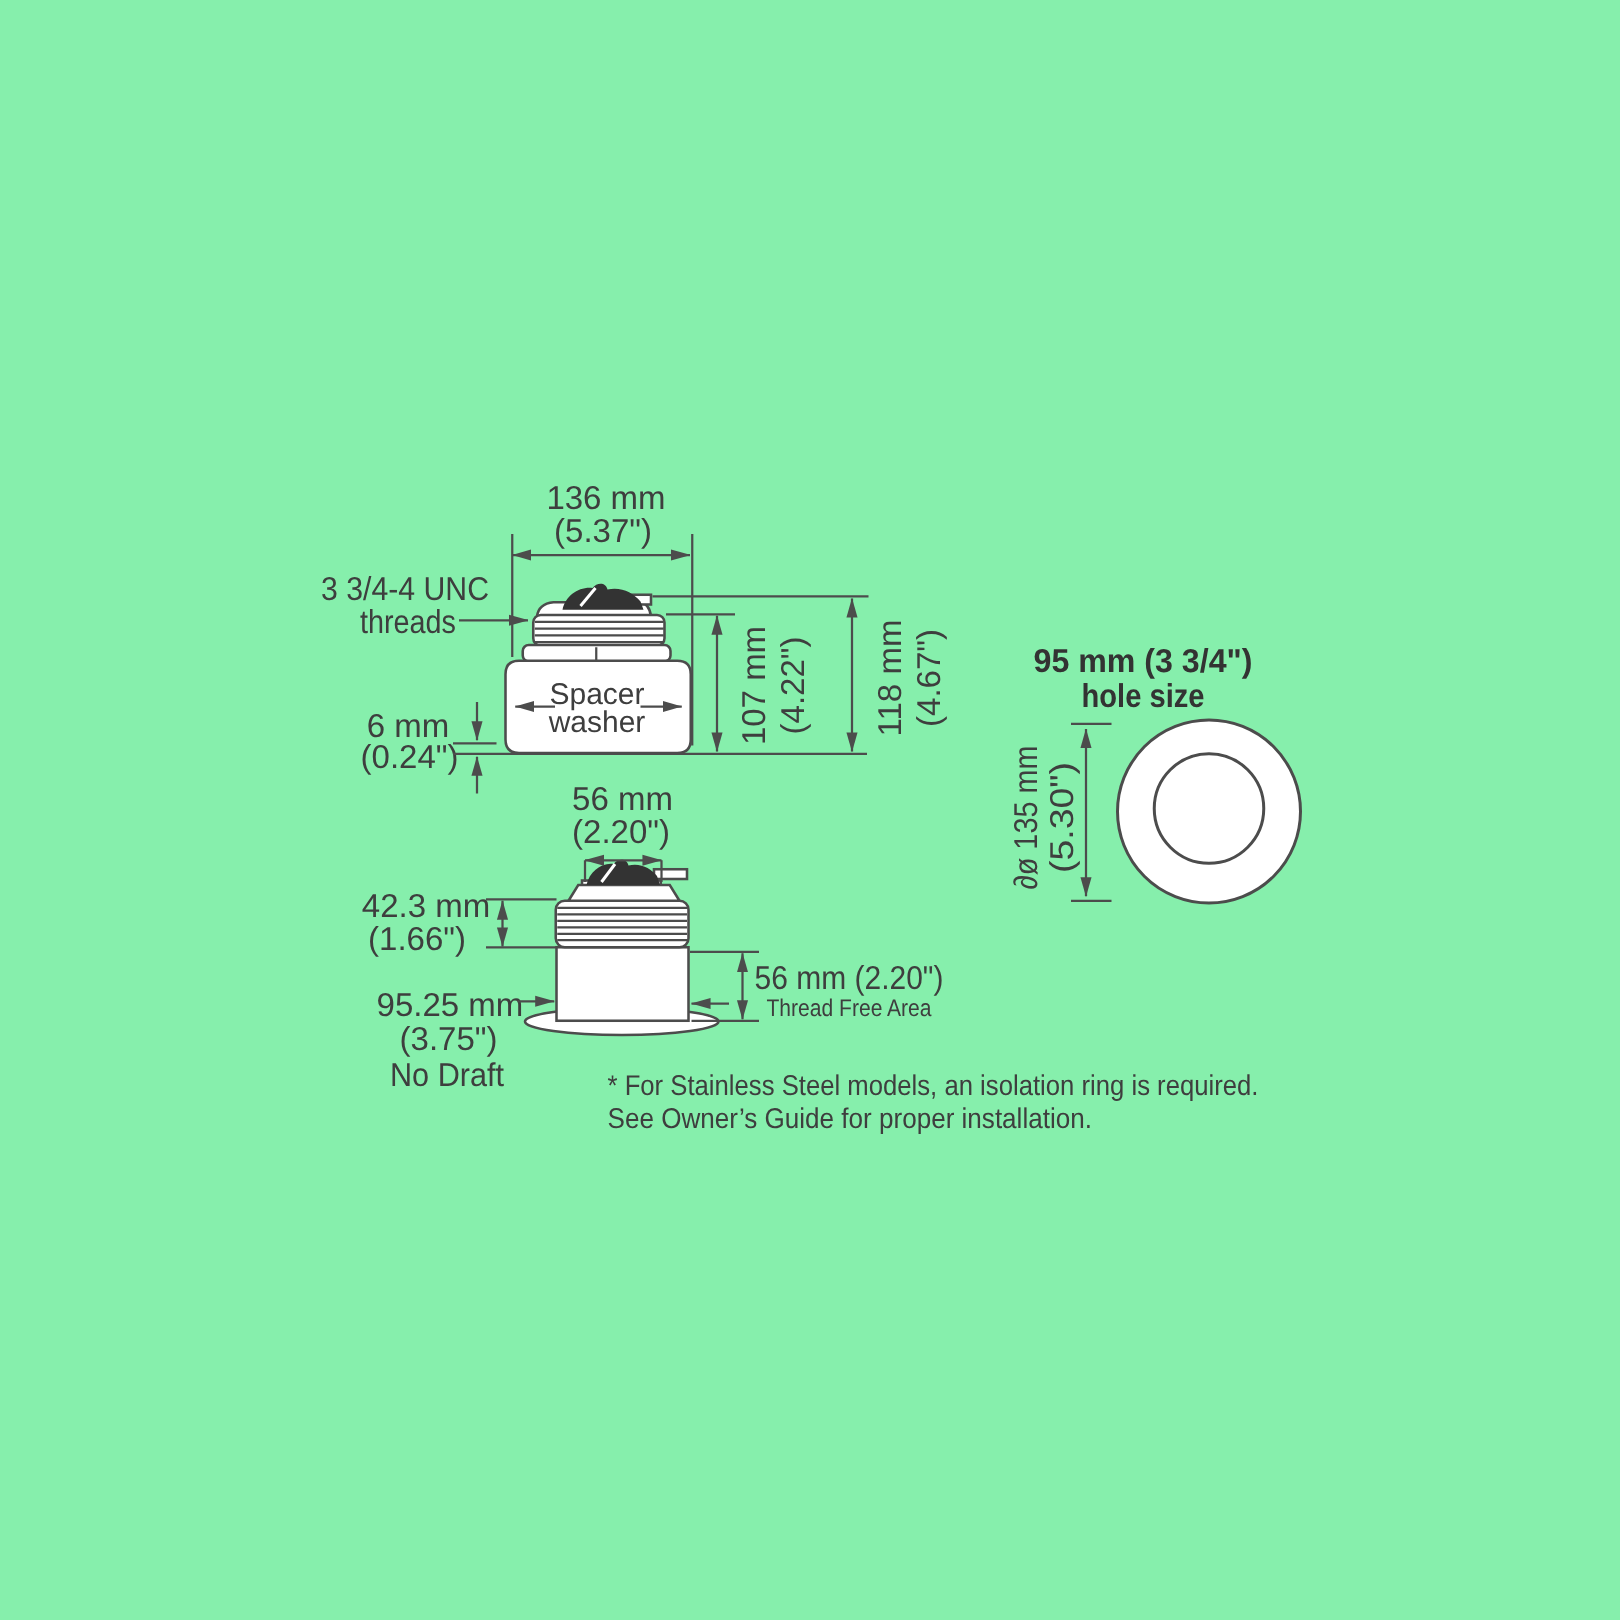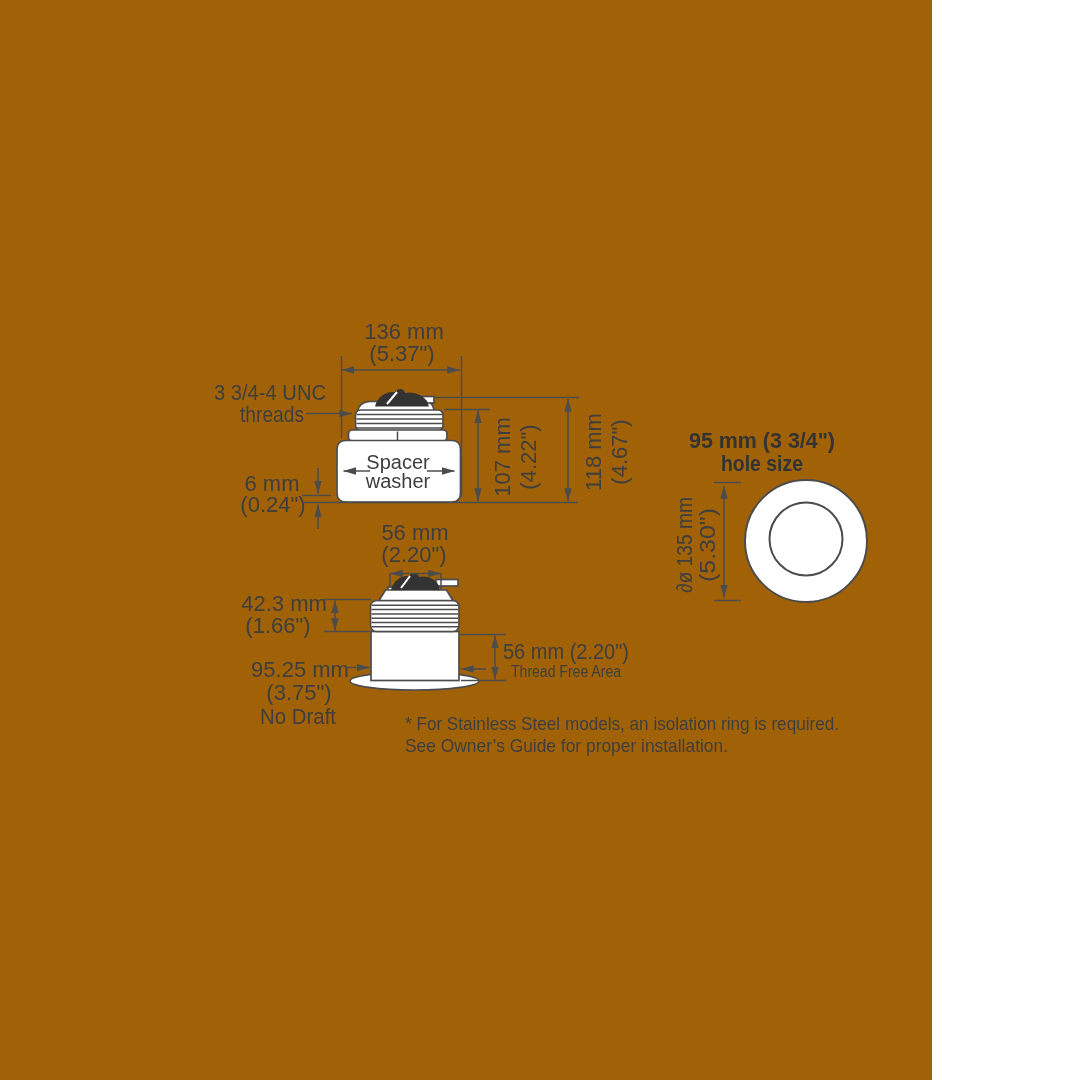--- a/index.html
+++ b/index.html
@@ -1,16 +1,16 @@
 <!DOCTYPE html>
 <html><head>
 <meta charset="utf-8">
 <style>
   html,body{margin:0;padding:0;background:#ffffff;}
-  .page{width:932px;height:1080px;background:#a16207;position:relative;overflow:hidden;}
+  .page{width:1080px;height:1080px;background:#86efac;position:relative;overflow:hidden;}
   svg{display:block;}
   text{font-family:"Liberation Sans", sans-serif;fill:#3e3e3e;}
   .dim{font-size:22px;}
   .spacer{font-size:20px;}
   .small{font-size:16px;}
   .bold-title{font-size:22px;font-weight:bold;fill:#333333;}
   .note{font-size:19px;}
   .ln{stroke:#4c4c4c;stroke-width:1.5;fill:none;}
   .shape{stroke:#4c4c4c;stroke-width:1.7;fill:#ffffff;}
   .circ{stroke:#4c4c4c;stroke-width:2;fill:#ffffff;}

